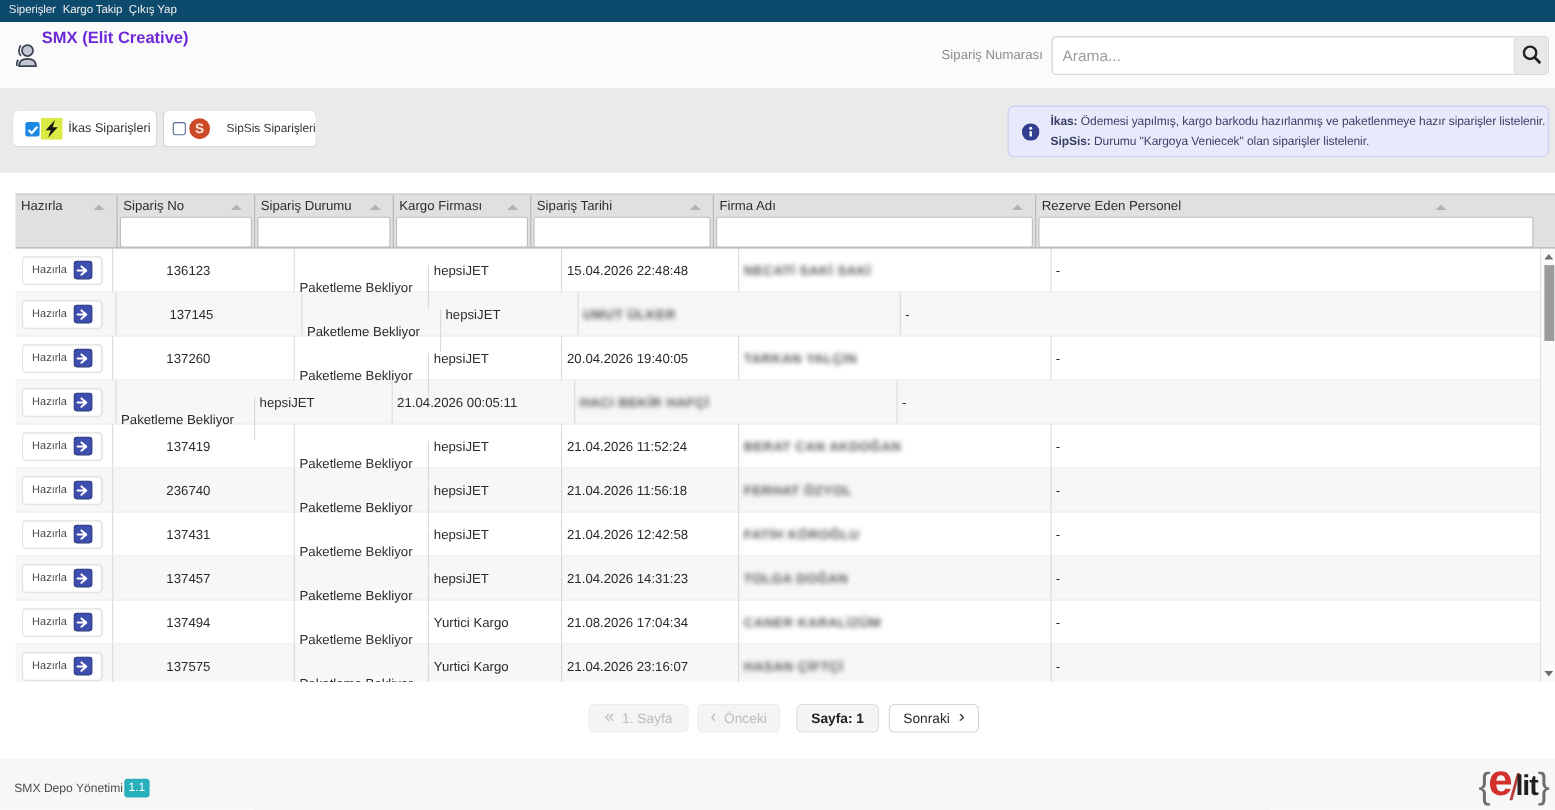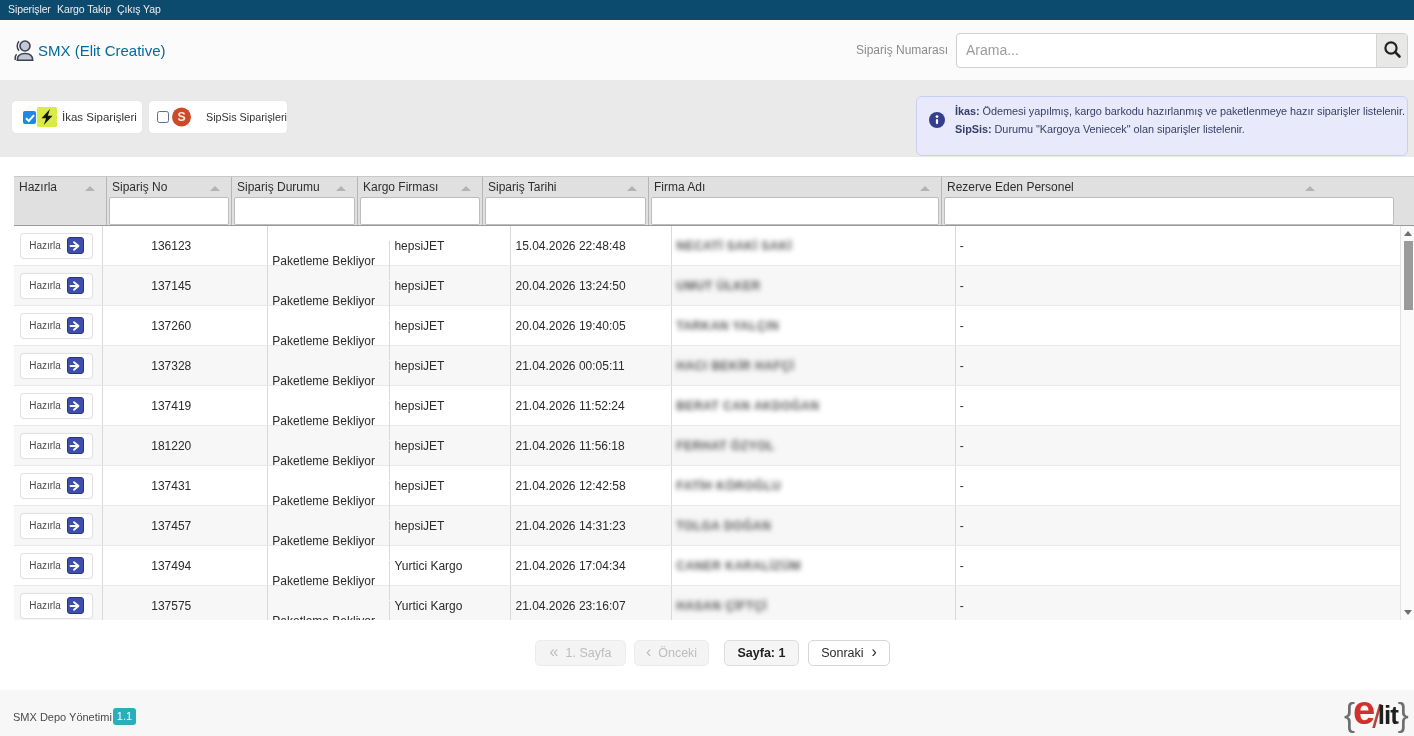--- a/index.html
+++ b/index.html
@@ -7,37 +7,37 @@
   html,body { width:1414px; height:736px; overflow:hidden; }
   body { font-family:"Liberation Sans", sans-serif; background:#fff; position:relative; }
   .abs { position:absolute; }
 
   
   #topnav { left:0; top:0; width:1414px; height:20px; background:#0c4a6e; color:#ededed; font-size:10.5px; letter-spacing:-0.1px; }
   #topnav span { position:absolute; top:3px; }
 
   
   #hdrband { left:0; top:20px; width:1414px; height:60px; background:#fbfbfb; }
-  #title { left:38px; top:22px; font-size:15px; font-weight:400; color:#0369a1; }
+  #title { left:38px; top:6px; font-size:15px; font-weight:700; color:#6d28d9; }
   #lbl-sip { right:466px; top:23px; font-size:12px; color:#8b8b8b; }
   #searchwrap { left:956px; top:13px; width:452px; height:35px; border:1px solid #cfcfcf; border-radius:4px; background:#fff; }
   #searchtxt { left:966px; top:22px; font-size:14px; color:#9d9d9d; }
   #searchbtn { left:1376px; top:14px; width:31px; height:33px; background:#e8e8e6; border-left:1px solid #d5d5d5; border-radius:0 3px 3px 0; }
 
   
   #grayband { left:0; top:80px; width:1414px; height:77px; background:#eaeaea; }
   .fcard { position:absolute; top:101px; height:32px; background:#fff; border-radius:4px; box-shadow:0 0 1px rgba(0,0,0,.12); display:flex; align-items:center; }
   #fcard1 { left:12px; width:130px; }
   #fcard2 { left:149px; width:138px; }
   .fcard .txt { font-size:11.5px; color:#333; white-space:nowrap; }
   .cb { width:13px; height:13px; border-radius:2px; flex-shrink:0; }
   .cb.checked { background:#1e88e5; position:relative; }
   .cb.unchecked { background:#fff; border:1.5px solid #5a6b96; width:12px; height:12px; border-radius:2.5px; }
 
-  #infobox { left:916px; top:96px; width:492px; height:60px; background:#e8eafb; border:1px solid #c9cef3; border-radius:6px; }
+  #infobox { left:916px; top:96px; width:492px; height:47px; background:#e8eafb; border:1px solid #c9cef3; border-radius:6px; }
   #infobox .line { position:absolute; left:38px; font-size:10.9px; color:#394065; letter-spacing:-0.05px; white-space:nowrap; }
 
   
   #thead { left:14px; top:176px; width:1400px; height:50px; background:#e0e0e0; border-top:1px solid #c8c8c8; border-bottom:1px solid #9a9a9a; }
   .hcell { position:absolute; top:0; height:48px; border-left:1px solid #b5b5b5; }
   .hcell.first { border-left:none; }
   .hlabel { position:absolute; left:5px; top:3px; font-size:12px; color:#2e2e2e; }
   .harrow { position:absolute; top:9px; width:0; height:0; border-left:5px solid transparent; border-right:5px solid transparent; border-bottom:5px solid #b3b3b3; }
   .hfilter { position:absolute; top:20px; height:28px; background:#fff; border:1px solid #bdbdbd; border-radius:2px; }
 
@@ -205,21 +205,20 @@
           <span class="ic">
             <svg width="12" height="12" viewBox="0 0 12 12">
               <path d="M1.5 6 h6 M5 2.2 L9.5 6 L5 9.8" fill="none" stroke="#fff" stroke-width="1.8" stroke-linejoin="round" stroke-linecap="round"></path>
             </svg>
           </span>
         </div>
       </div>
       <div class="tc c2">137145</div>
       <div class="tc c3">Paketleme Bekliyor</div>
       <div class="tc c4">hepsiJET</div>
-      <div class="tc c5">20.04.2026 13:24:50</div>
       <div class="tc c6">
         <span class="blur">UMUT ÜLKER</span>
       </div>
       <div class="tc c7">-</div>
     </div>
 <div class="trow">
       <div class="tc c1">
         <div class="hbtn">
           <span class="t">Hazırla</span>
           <span class="ic">
@@ -242,21 +241,20 @@
       <div class="tc c1">
         <div class="hbtn">
           <span class="t">Hazırla</span>
           <span class="ic">
             <svg width="12" height="12" viewBox="0 0 12 12">
               <path d="M1.5 6 h6 M5 2.2 L9.5 6 L5 9.8" fill="none" stroke="#fff" stroke-width="1.8" stroke-linejoin="round" stroke-linecap="round"></path>
             </svg>
           </span>
         </div>
       </div>
-      <div class="tc c2">137328</div>
       <div class="tc c3">Paketleme Bekliyor</div>
       <div class="tc c4">hepsiJET</div>
       <div class="tc c5">21.04.2026 00:05:11</div>
       <div class="tc c6">
         <span class="blur">HACI BEKİR HAFÇİ</span>
       </div>
       <div class="tc c7">-</div>
     </div>
 <div class="trow">
       <div class="tc c1">
@@ -282,21 +280,21 @@
       <div class="tc c1">
         <div class="hbtn">
           <span class="t">Hazırla</span>
           <span class="ic">
             <svg width="12" height="12" viewBox="0 0 12 12">
               <path d="M1.5 6 h6 M5 2.2 L9.5 6 L5 9.8" fill="none" stroke="#fff" stroke-width="1.8" stroke-linejoin="round" stroke-linecap="round"></path>
             </svg>
           </span>
         </div>
       </div>
-      <div class="tc c2">181220</div>
+      <div class="tc c2">236740</div>
       <div class="tc c3">Paketleme Bekliyor</div>
       <div class="tc c4">hepsiJET</div>
       <div class="tc c5">21.04.2026 11:56:18</div>
       <div class="tc c6">
         <span class="blur">FERHAT ÖZYOL</span>
       </div>
       <div class="tc c7">-</div>
     </div>
 <div class="trow">
       <div class="tc c1">
@@ -345,21 +343,21 @@
           <span class="ic">
             <svg width="12" height="12" viewBox="0 0 12 12">
               <path d="M1.5 6 h6 M5 2.2 L9.5 6 L5 9.8" fill="none" stroke="#fff" stroke-width="1.8" stroke-linejoin="round" stroke-linecap="round"></path>
             </svg>
           </span>
         </div>
       </div>
       <div class="tc c2">137494</div>
       <div class="tc c3">Paketleme Bekliyor</div>
       <div class="tc c4">Yurtici Kargo</div>
-      <div class="tc c5">21.04.2026 17:04:34</div>
+      <div class="tc c5">21.08.2026 17:04:34</div>
       <div class="tc c6">
         <span class="blur">CANER KARALİZÜM</span>
       </div>
       <div class="tc c7">-</div>
     </div>
 <div class="trow even">
       <div class="tc c1">
         <div class="hbtn">
           <span class="t">Hazırla</span>
           <span class="ic">

